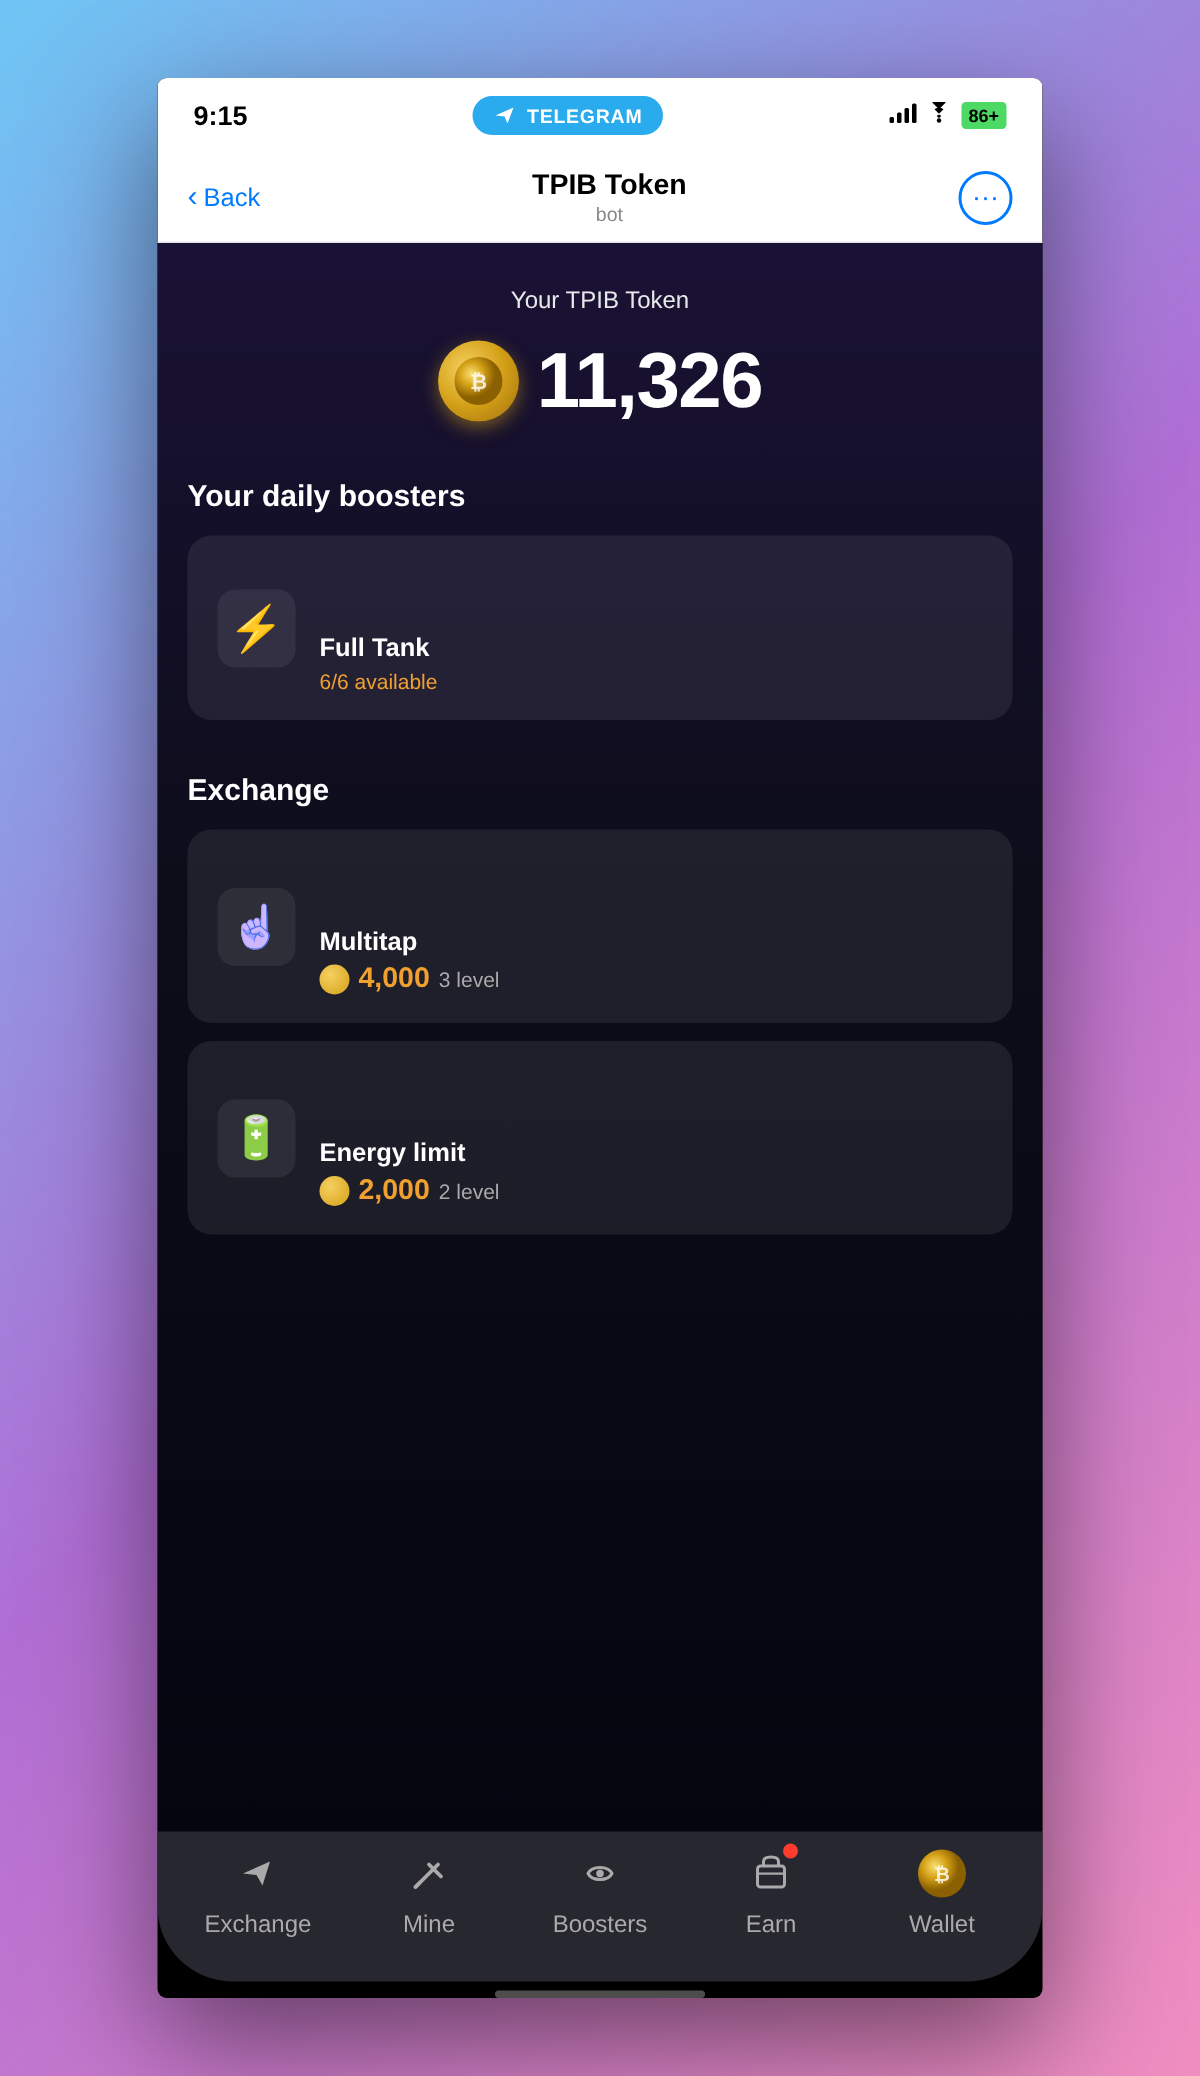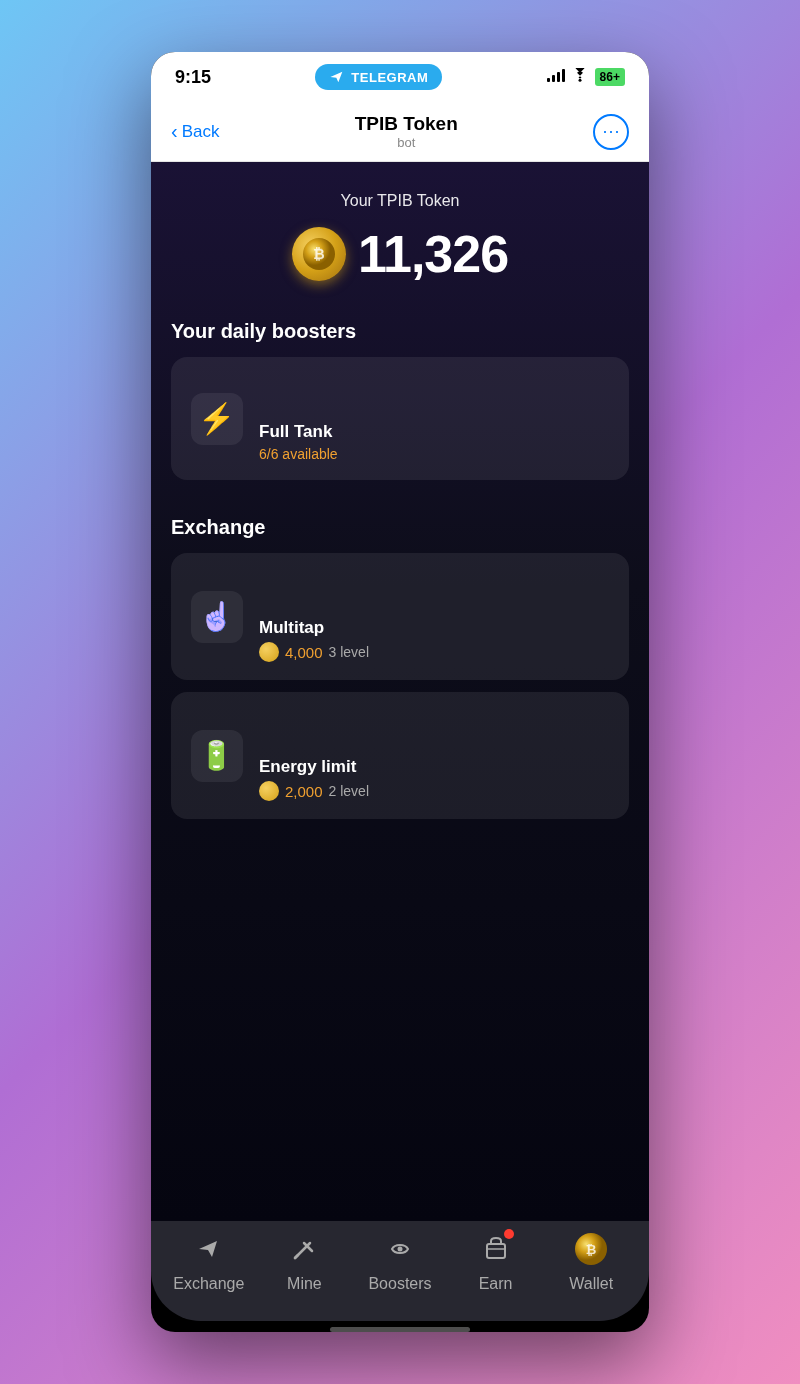--- a/index.html
+++ b/index.html
@@ -9,24 +9,24 @@
       height: 1384px;
       background: linear-gradient(135deg, #6ec6f5 0%, #b06ed4 50%, #f08ec0 100%);
       display: flex;
       align-items: center;
       justify-content: center;
       font-family: -apple-system, BlinkMacSystemFont, 'Helvetica Neue', sans-serif;
       overflow: hidden;
     }
 
     .phone-frame {
-      width: 498px;
+      width: 590px;
       height: 1280px;
       background: #000;
-      border-radius: 24px;
+      border-radius: 6px;
       overflow: hidden;
       display: flex;
       flex-direction: column;
       position: relative;
       box-shadow: 0 30px 80px rgba(0,0,0,0.5);
     }
 
     
     .status-bar {
       background: #fff;
@@ -266,22 +266,22 @@
     .cost-coin {
       width: 20px;
       height: 20px;
       background: radial-gradient(circle at 35% 35%, #f5d060, #d4a017);
       border-radius: 50%;
       flex-shrink: 0;
     }
 
     .cost-amount {
       color: #f0a030;
-      font-weight: 400;
-      font-size: 15px;
+      font-weight: 700;
+      font-size: 19px;
     }
 
     .cost-level {
       color: #aaa;
       font-size: 14px;
     }
 
     
     .bottom-nav {
       background: rgba(40,40,50,0.97);

